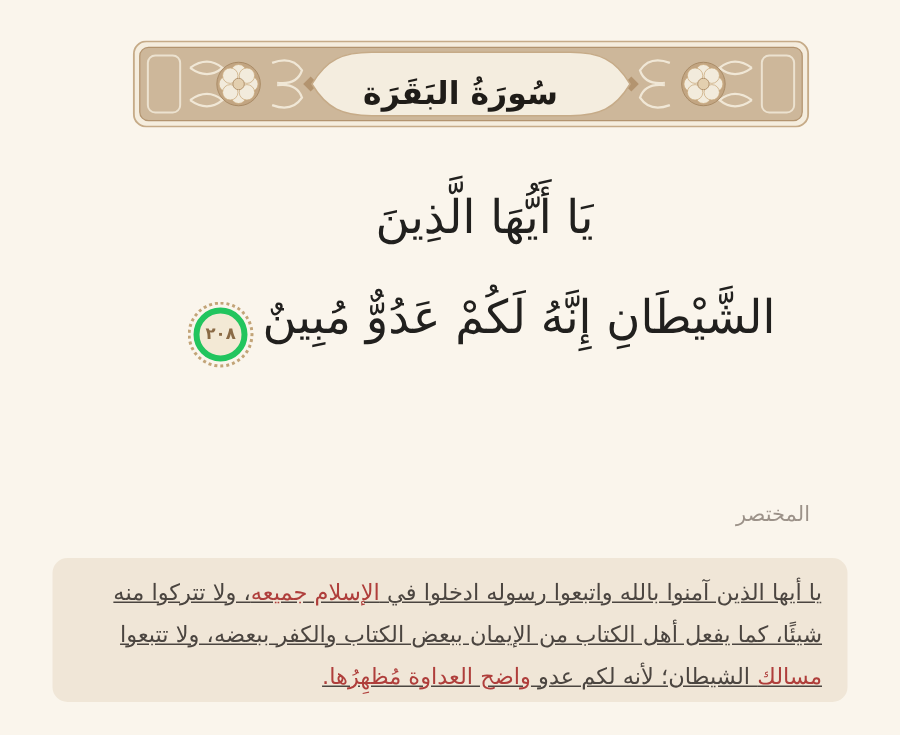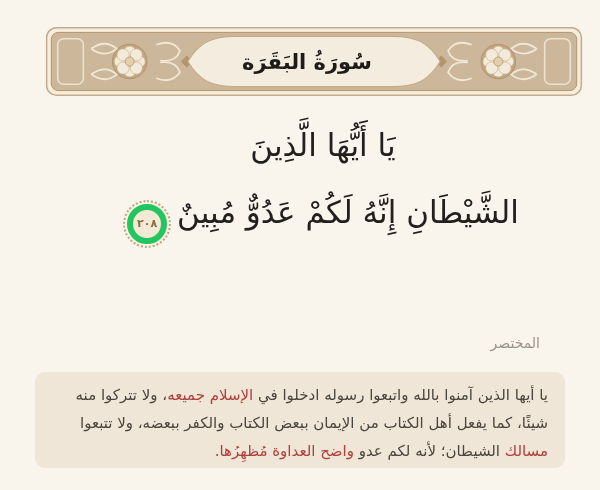--- a/index.html
+++ b/index.html
@@ -1,38 +1,38 @@
 <!DOCTYPE html>
 <html lang="ar" dir="rtl"><head>
 <meta charset="utf-8">
 <style>
   html,body{margin:0;padding:0;}
   body{font-family:"DejaVu Sans",sans-serif;}
   .page{position:relative;width:600px;height:490px;background:#FAF5EC;overflow:hidden;direction:rtl;}
 
   
-  .header-frame{position:absolute;left:28px;top:27px;width:544px;height:69px;padding-left:14px;}
+  .header-frame{position:absolute;left:28px;top:27px;width:544px;height:58px;padding-left:14px;}
   .header-frame svg{display:block;width:100%;height:100%;}
   .surah-title{position:absolute;left:0;top:0;width:100%;height:70px;
     display:flex;align-items:center;justify-content:center;
     font-size:21px;font-weight:bold;color:#1f1c18;letter-spacing:0;}
 
   
   .verse-block{position:absolute;left:10px;right:10px;top:112px;text-align:center;direction:rtl;margin-left:46px;}
   .verse-line{font-size:31px;line-height:67px;color:#21201e;white-space:nowrap;}
   .ayah-badge{display:inline-flex;align-items:center;justify-content:center;
     width:28px;height:28px;border-radius:50%;
-    background:#F3E9D5;border:6px solid #22c55e;outline:2px dotted #C2A478;outline-offset:2px;
+    background:#F3E9D5;border:4px solid #22c55e;outline:2px dotted #C2A478;outline-offset:2px;
     font-size:11px;font-weight:bold;color:#8A6A45;margin-inline-start:10px;vertical-align:-4px;}
 
   
   .tafsir-source{position:absolute;right:60px;top:335px;font-size:14px;color:#9C9289;}
   .tafsir-box{position:absolute;left:35px;right:35px;top:372px;bottom:22px;
     background:#F0E6D7;border-radius:10px;padding:10px 17px;box-sizing:border-box;
-    direction:rtl;text-align:right;font-size:15px;line-height:1.85;color:#4B4540;}
+    direction:rtl;text-align:right;font-size:15px;line-height:1.85;color:#4B4540;text-decoration:underline;}
   .seg{color:#4B4540;}
   .seg.red{color:#AF3E3B;}
 </style>
 </head>
 <body>
 
 <div class="page">
 
   <div class="header-frame">
     <svg viewBox="0 0 544 70" aria-hidden="true">

